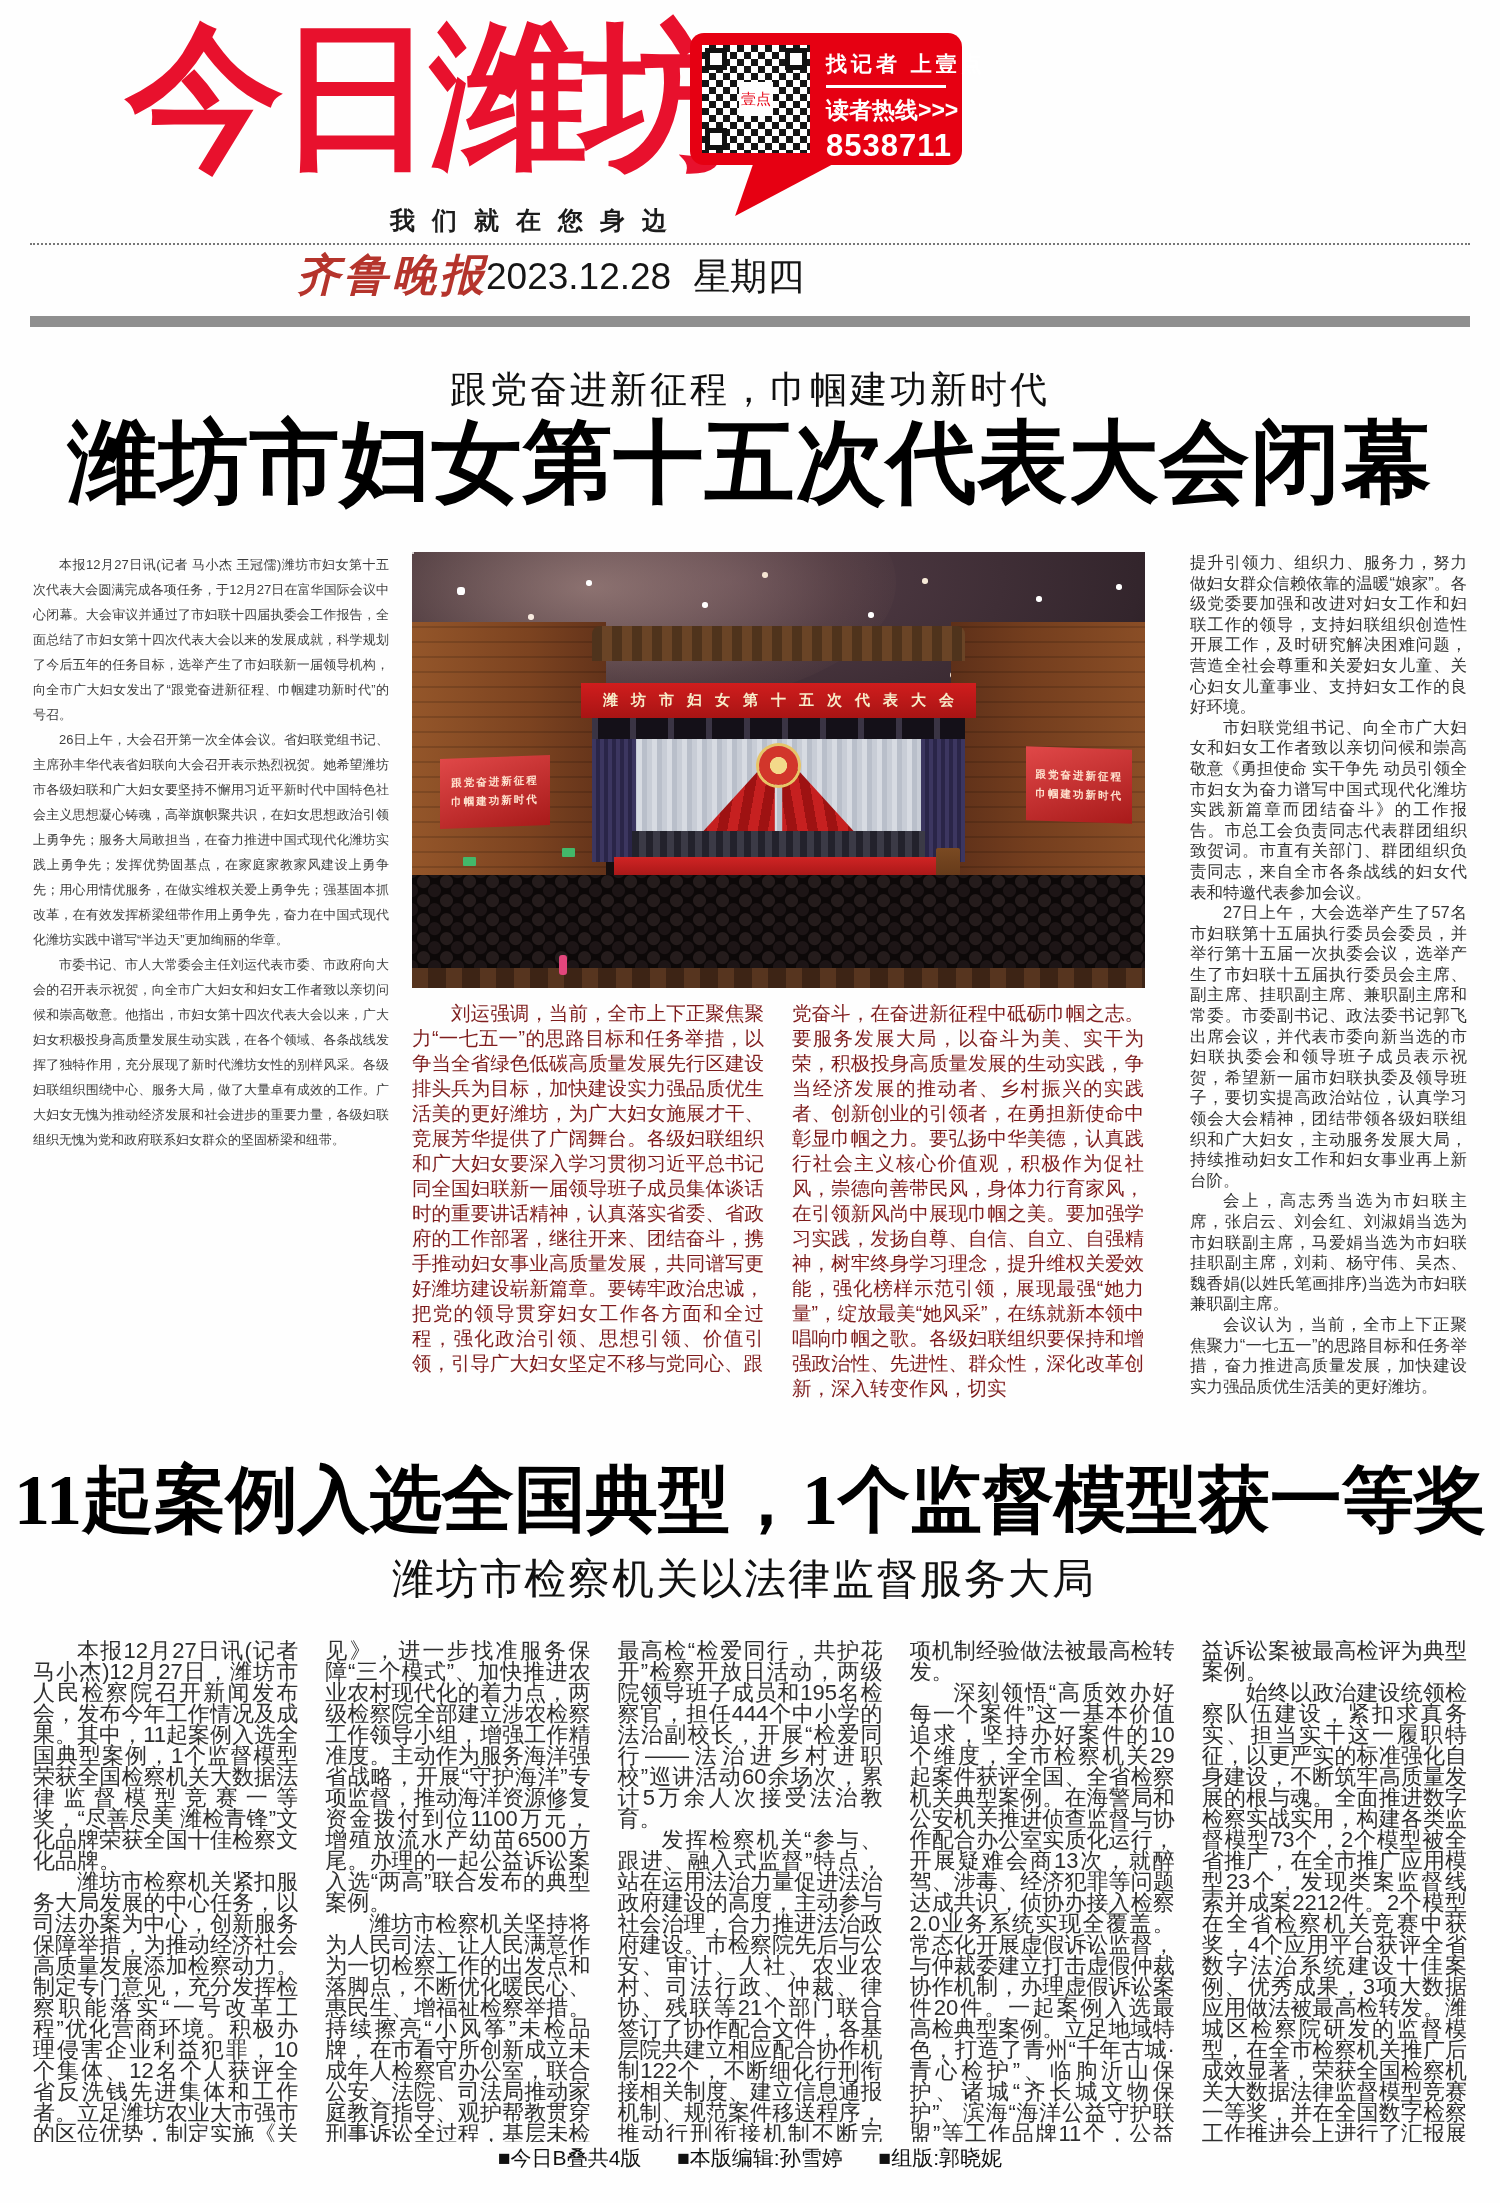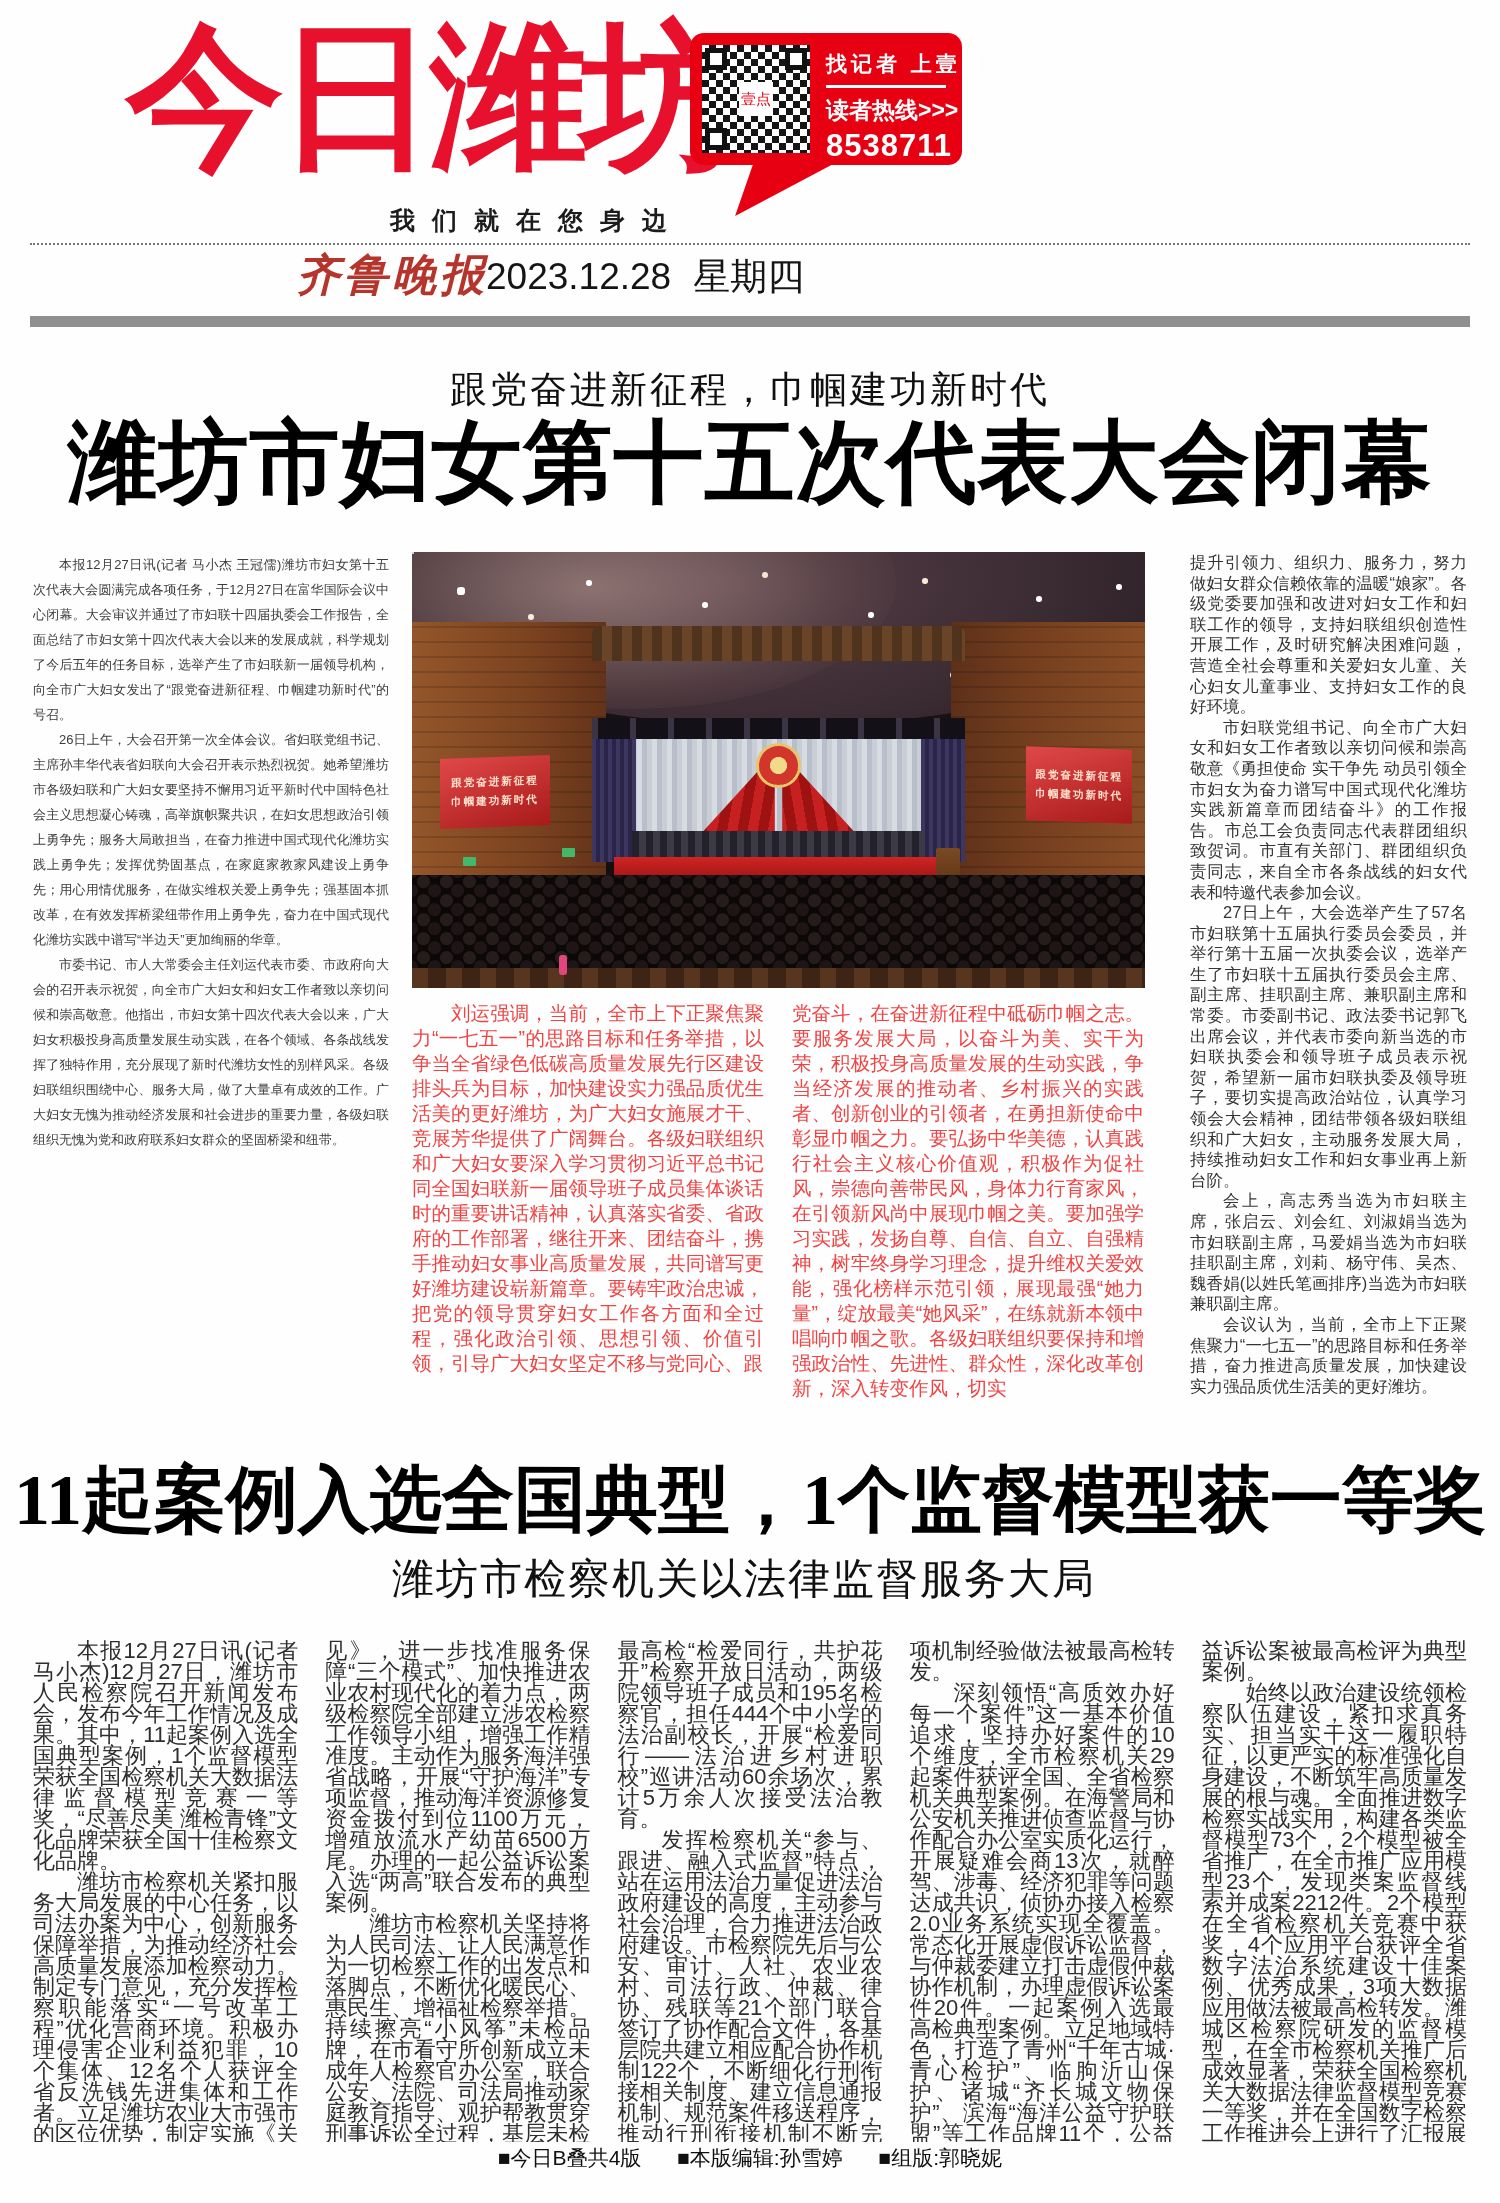--- a/index.html
+++ b/index.html
@@ -41,21 +41,21 @@
 
   .jcol{text-align:justify;overflow:hidden}
   .jcol p{margin:0;text-indent:2em}
   .jcol p.cont{text-indent:0}
 
   .a1c{position:absolute;top:552px;font-size:13px;line-height:25px;color:#3c3c3c}
   #a1c1{left:33px;width:356px;height:854px}
   #a1c4{left:1190px;width:277px;height:854px;font-size:16.5px;line-height:20.6px;color:#343434}
   .a1mid{position:absolute;left:412px;top:552px;width:733px}
   .a1midcols{display:flex;gap:28px;margin-top:13px}
-  .a1midcols .jcol{width:352px;height:404px;font-size:19.5px;line-height:25px;color:#ef4444}
+  .a1midcols .jcol{width:352px;height:404px;font-size:19.5px;line-height:25px;color:#7f1d1d}
 
   
   .photo{position:relative;width:733px;height:436px;background:linear-gradient(#1d1416,#120d0c);overflow:hidden}
   .photo *{position:absolute}
   .ph-ceiling{left:-15%;top:-48%;width:130%;height:88%;border-radius:50%;
     background:radial-gradient(ellipse at 45% 62%,#57404a 0%,#33252c 55%,rgba(20,14,16,0) 78%)}
   .ph-cove{left:-6%;top:-22%;width:72%;height:58%;border-radius:50%;
     background:radial-gradient(ellipse at 42% 52%,rgba(194,162,152,.55),rgba(122,92,88,.25) 58%,transparent 76%)}
   .ph-lights{left:0;top:0;width:2px;height:2px;border-radius:50%;background:#fff;box-shadow:
     48px 38px 0 3px #fff,118px 64px 0 2px #f7eadf,176px 30px 0 2px #fff,232px 84px 0 3px #fdf3e3,
@@ -163,20 +163,21 @@
       <div class="ph-ceiling"></div>
       <div class="ph-cove"></div>
       <div class="ph-lights"></div>
       <div class="ph-wall-l"></div>
       <div class="ph-wall-r"></div>
       <div class="ph-arch"></div>
       <div class="ph-truss"></div>
       <div class="ph-curtain"></div>
       <div class="ph-drape-l"></div>
       <div class="ph-drape-r"></div>
+      <div class="ph-banner">潍坊市妇女第十五次代表大会</div>
       <div class="ph-flags-l"></div>
       <div class="ph-flags-r"></div>
       <div class="ph-emblem"></div>
       <div class="ph-risers"></div>
       <div class="ph-table"></div>
       <div class="ph-stagefront"></div>
       <div class="ph-podium"></div>
       <div class="ph-screen l">
         <span>跟党奋进新征程</span>
         <span>巾帼建功新时代</span>

